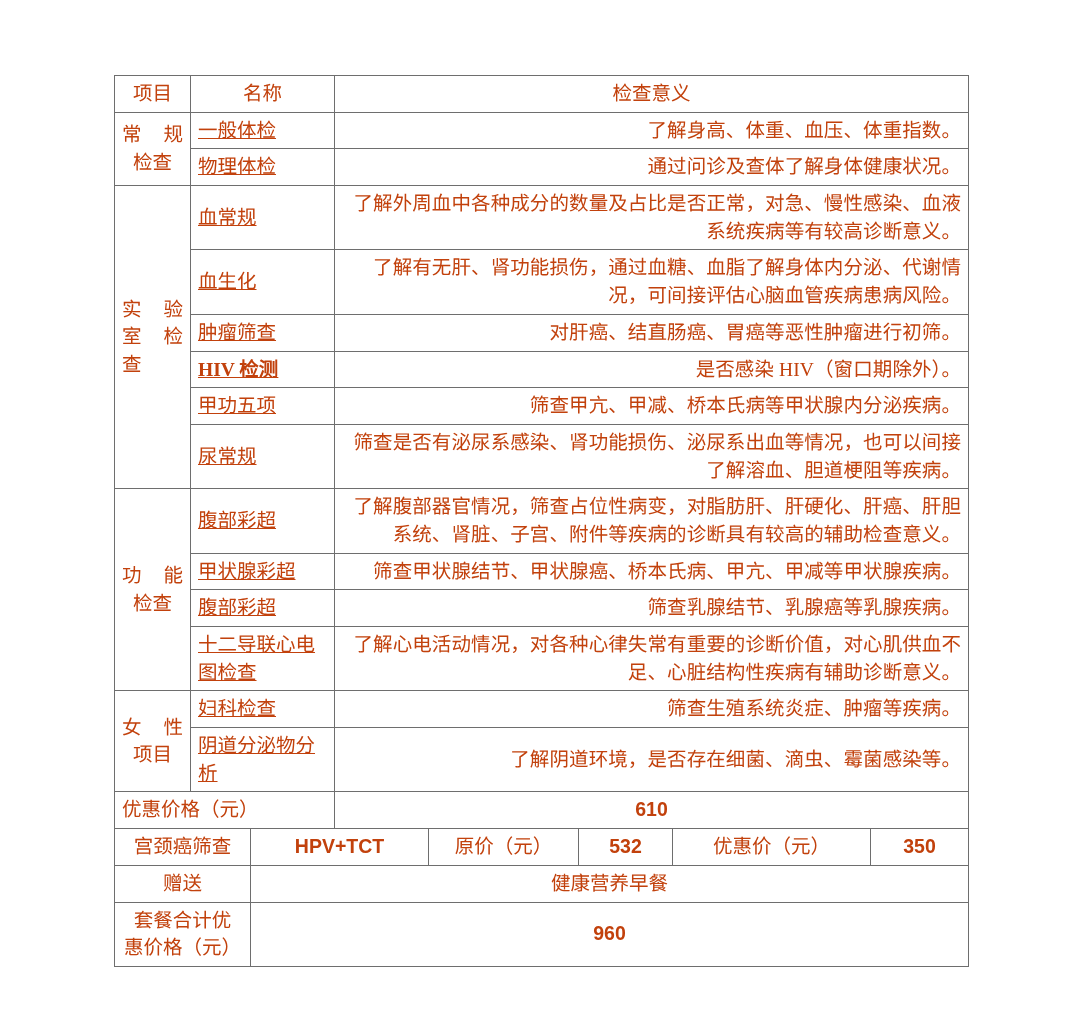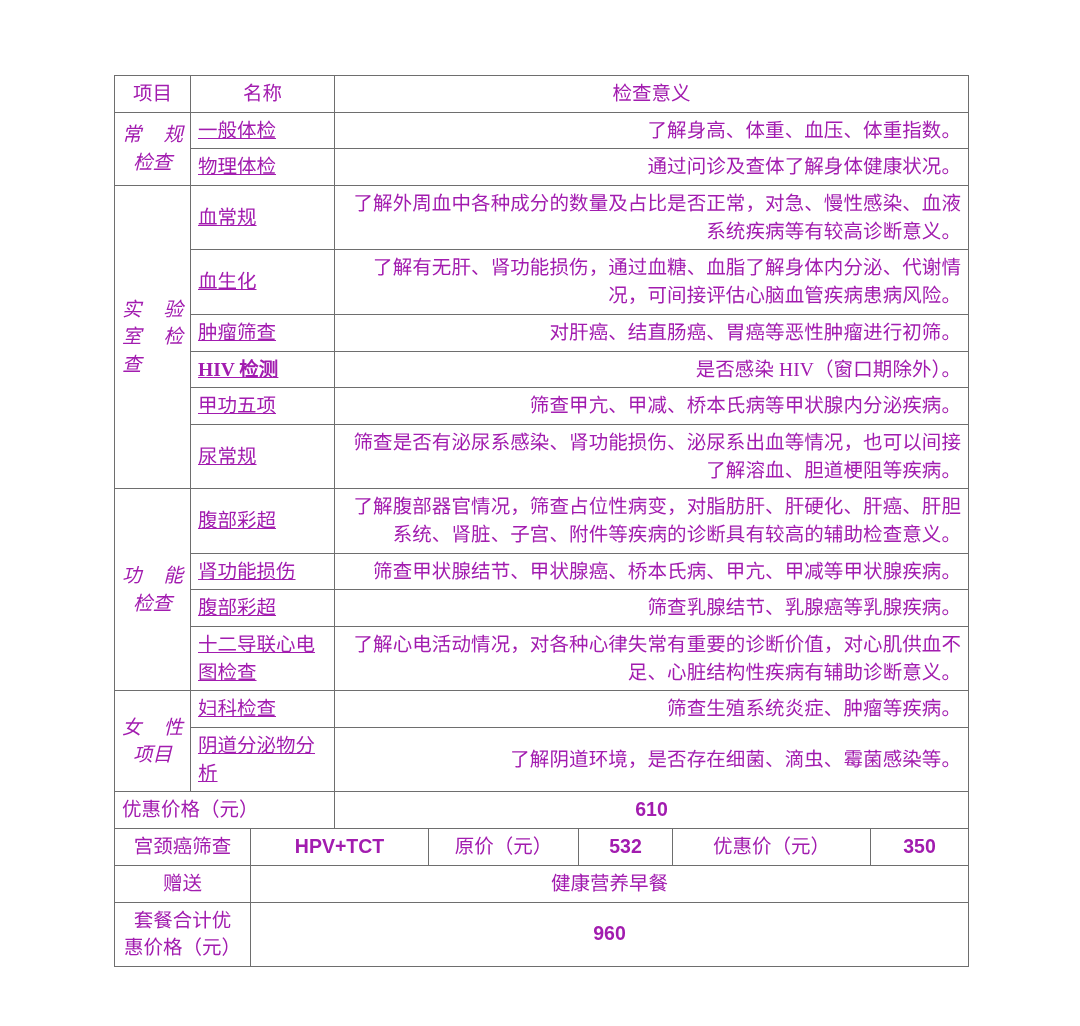--- a/index.html
+++ b/index.html
@@ -26,35 +26,34 @@
     width: 854px;
     table-layout: fixed;
     border: 1.6px solid #1a1a1a;
   }
   table.exam td {
     border: 1px solid #6e6e6e;
     padding: 4px 7px;
     font-size: 19.5px;
     line-height: 1.42;
     vertical-align: middle;
-    color: #a21caf;
+    color: #c2410c;
     word-break: break-all;
   }
   
   table.exam { outline: none; }
 
   .c-center { text-align: center; }
   .c-left   { text-align: left; margin-left: 23px; }
 
   
   .grp {
     text-align: center;
     vertical-align: middle;
     padding: 4px 6px;
-    font-style: italic;
   }
   .grp .ln {
     display: block;
     text-align: justify;
     text-align-last: justify;
     white-space: nowrap;
   }
   .grp .ln.last {
     text-align: center;
     text-align-last: center;
@@ -149,21 +148,21 @@
 
       <tr>
         <td class="grp" rowspan="4">
           <span class="ln">功 能</span>
           <span class="ln last">检查</span>
         </td>
         <td class="nm" colspan="3">腹部彩超</td>
         <td class="desc" colspan="5">了解腹部器官情况，筛查占位性病变，对脂肪肝、肝硬化、肝癌、肝胆系统、肾脏、子宫、附件等疾病的诊断具有较高的辅助检查意义。</td>
       </tr>
       <tr>
-        <td class="nm" colspan="3">肾功能损伤</td>
+        <td class="nm" colspan="3">甲状腺彩超</td>
         <td class="desc" colspan="5">筛查甲状腺结节、甲状腺癌、桥本氏病、甲亢、甲减等甲状腺疾病。</td>
       </tr>
       <tr>
         <td class="nm" colspan="3">腹部彩超</td>
         <td class="desc" colspan="5">筛查乳腺结节、乳腺癌等乳腺疾病。</td>
       </tr>
       <tr>
         <td class="nm" colspan="3">十二导联心电图检查</td>
         <td class="desc" colspan="5">了解心电活动情况，对各种心律失常有重要的诊断价值，对心肌供血不足、心脏结构性疾病有辅助诊断意义。</td>
       </tr>

